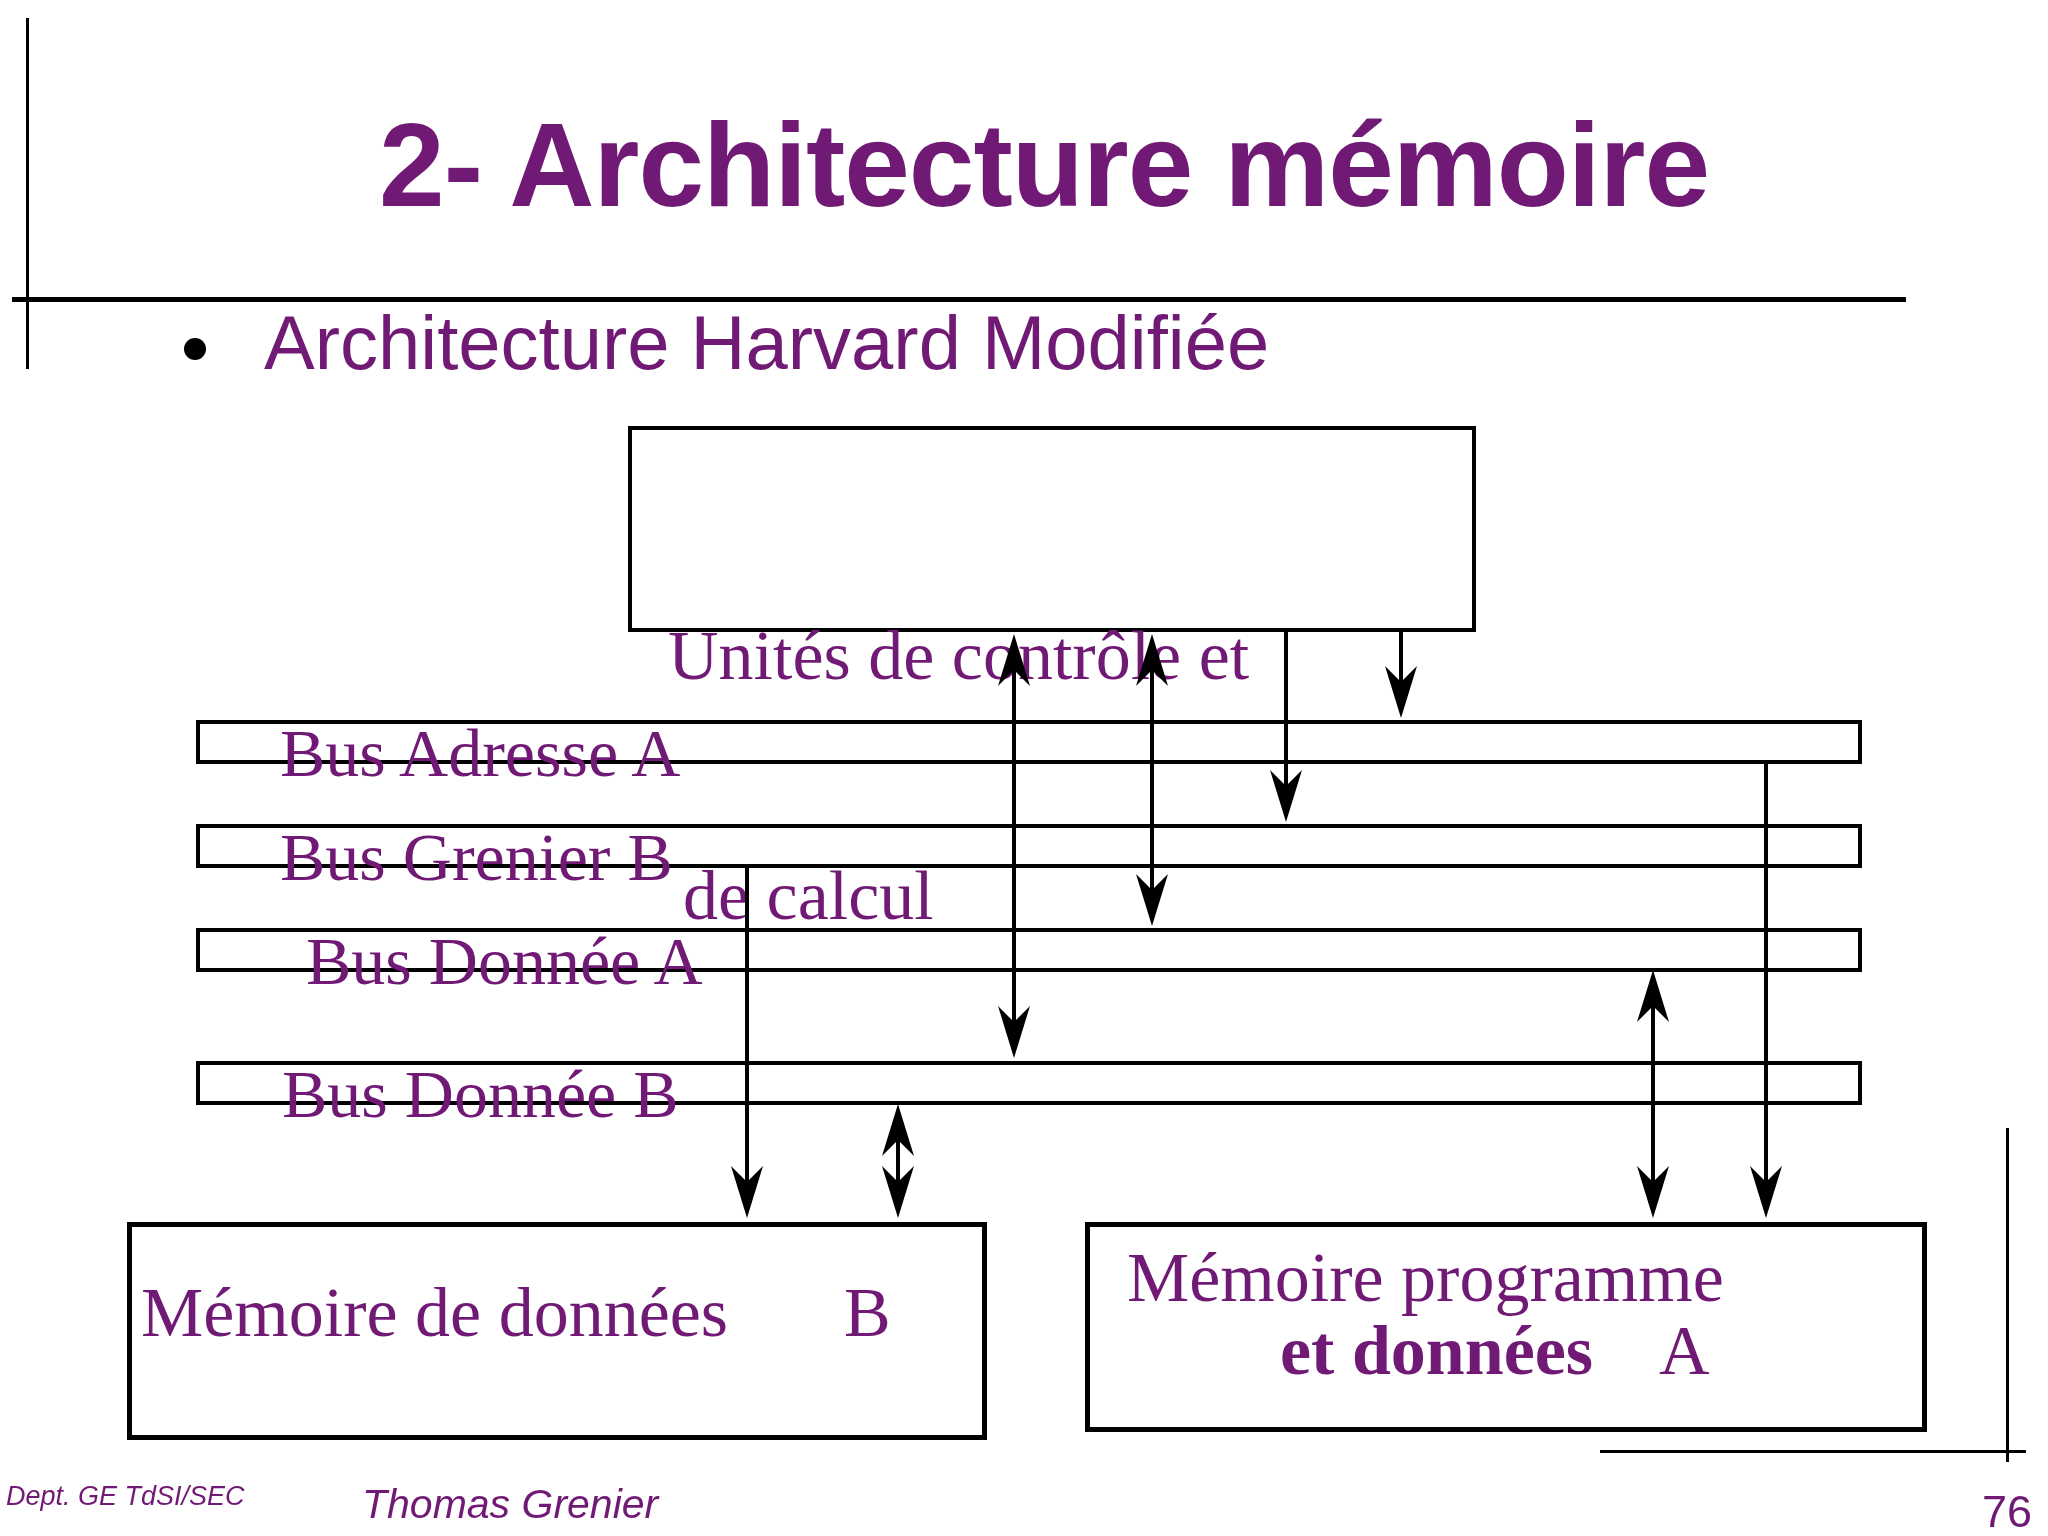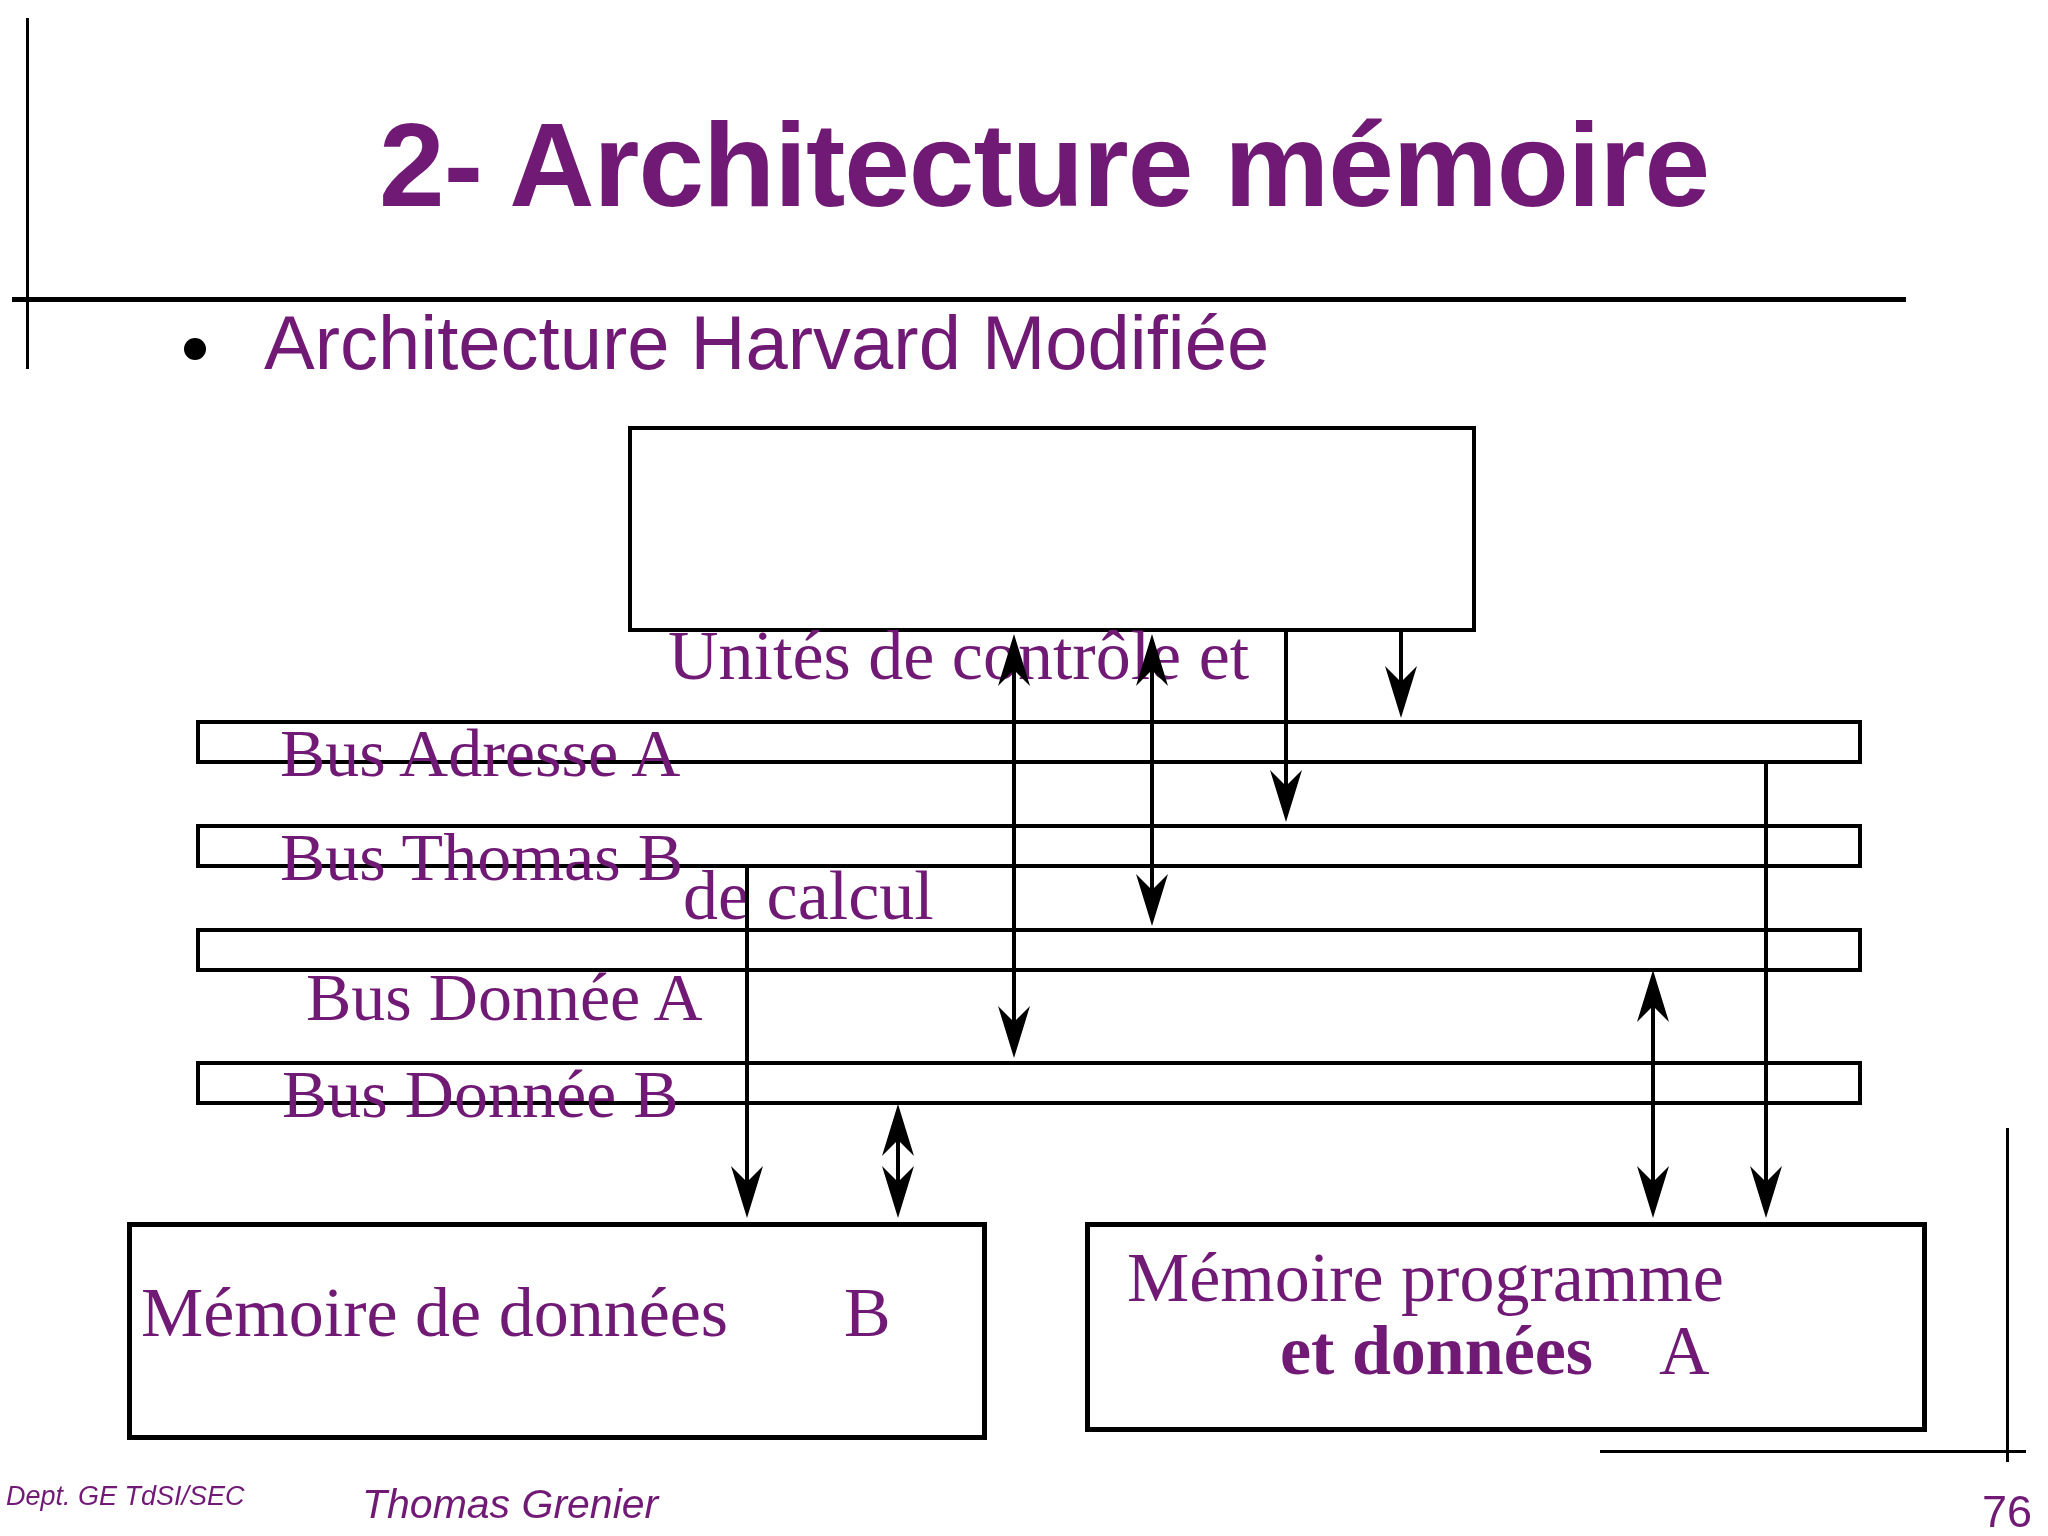--- a/index.html
+++ b/index.html
@@ -91,22 +91,22 @@
       <div class="control-line2">de calcul</div>
     </div>
   </div>
 
   <div class="abs bus-bar" style="top:720px;"></div>
   <div class="abs bus-bar" style="top:824px;"></div>
   <div class="abs bus-bar" style="top:928px;"></div>
   <div class="abs bus-bar" style="top:1061px;"></div>
 
   <div class="abs bus-label serif" style="left:280px; top:719px;">Bus Adresse A</div>
-  <div class="abs bus-label serif" style="left:280px; top:823px;">Bus Thomas B</div>
-  <div class="abs bus-label serif" style="left:306px; top:927px;margin-top:36px;">Bus Donnée A</div>
+  <div class="abs bus-label serif" style="left:280px; top:823px;">Bus Grenier B</div>
+  <div class="abs bus-label serif" style="left:306px; top:927px;">Bus Donnée A</div>
   <div class="abs bus-label serif" style="left:282px; top:1060px;">Bus Donnée B</div>
 
   <div class="abs memory-box box-data-memory"></div>
   <div class="abs mem-text serif" style="left:141px; top:1278px;">
     <span>Mémoire de données</span><span class="suffix-b">B</span>
   </div>
 
   <div class="abs memory-box box-prog-memory"></div>
   <div class="abs mem-text serif" style="left:1127px; top:1243px;text-align:right;">Mémoire programme</div>
   <div class="abs mem-text serif" style="left:1280px; top:1316px;">

